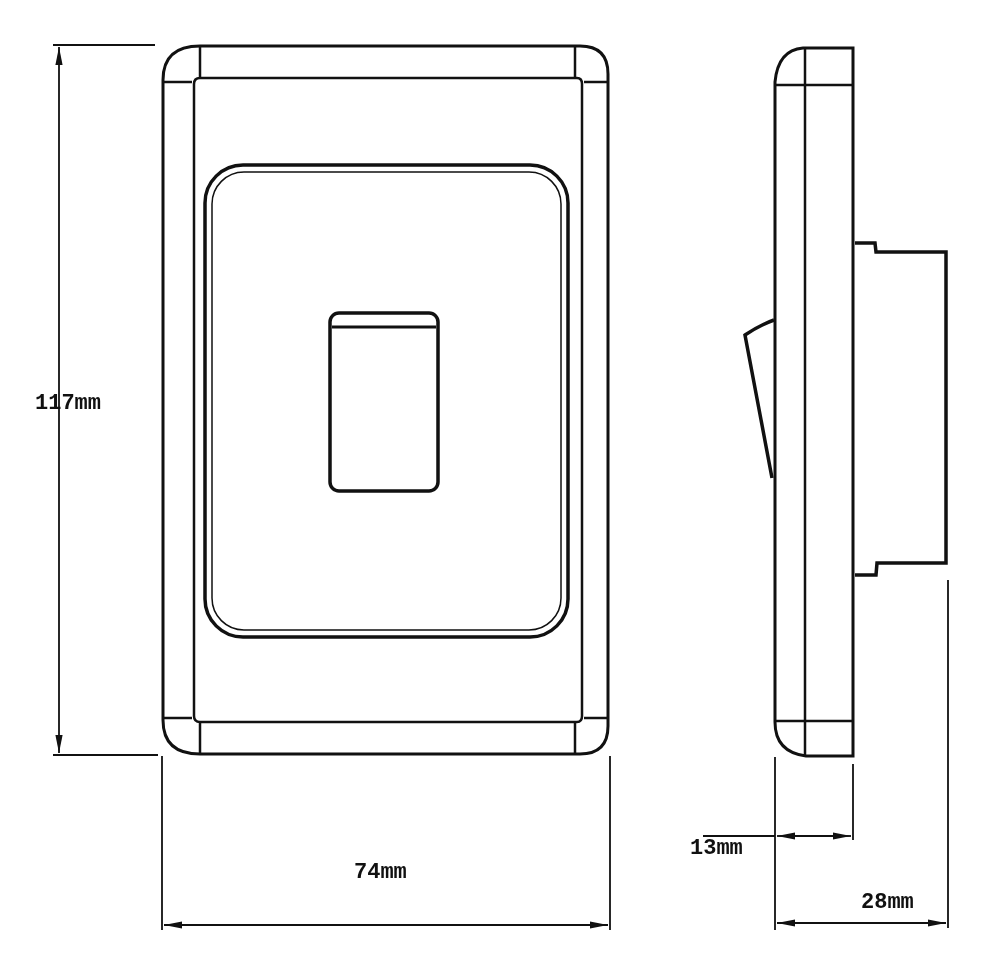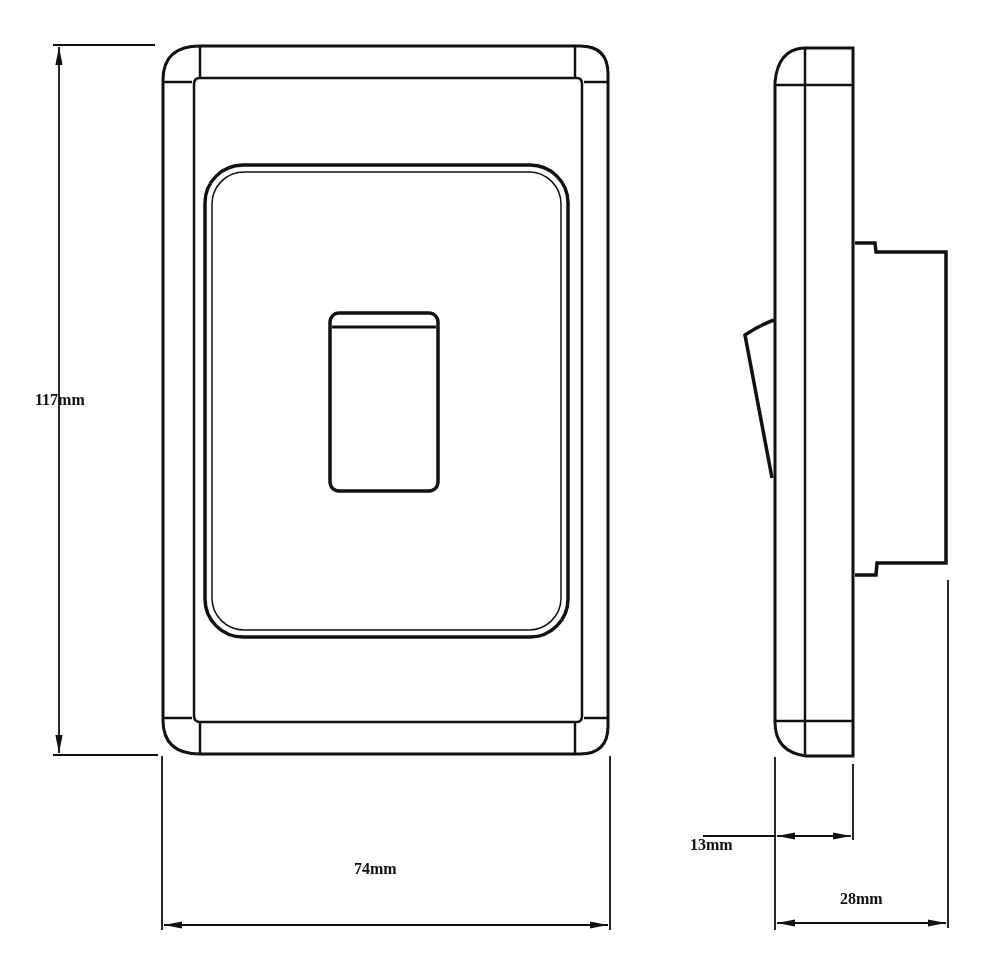--- a/index.html
+++ b/index.html
@@ -1,18 +1,18 @@
 <!DOCTYPE html>
 <html><head>
 <meta charset="utf-8">
 <style>
   html, body { margin: 0; padding: 0; background: #ffffff; }
   body { width: 1000px; height: 960px; position: relative; overflow: hidden; font-family: "DejaVu Sans", sans-serif; }
   svg { position: absolute; left: 0; top: 0; }
-  .dim-label { position: absolute; font-family: Liberation Serif, serif; font-size: 16px; font-weight: bold; color: #111; white-space: nowrap; }
+  .dim-label { position: absolute; font-family: Liberation Mono, monospace; font-size: 22px; font-weight: bold; color: #111; white-space: nowrap; }
 </style>
 </head>
 <body>
 
 <svg width="1000" height="960" viewBox="0 0 1000 960">
   <defs>
     <marker id="arr" viewBox="0 0 10 10" refX="10" refY="5" markerWidth="10" markerHeight="10" orient="auto-start-reverse">
       <path d="M0,3 L10,5 L0,7 z" fill="#111"></path>
     </marker>
   </defs>
@@ -76,13 +76,13 @@
 
   <g stroke="#111" stroke-width="1.8">
     <line x1="948" y1="580" x2="948" y2="928"></line>
     <line x1="777" y1="923" x2="946" y2="923" marker-start="url(#arr)" marker-end="url(#arr)"></line>
   </g>
 </svg>
 
 <div class="dim-label" style="left:35px; top:391px;">117mm</div>
 <div class="dim-label" style="left:354px; top:860px;">74mm</div>
 <div class="dim-label" style="left:690px; top:836px;">13mm</div>
-<div class="dim-label" style="left:840px; top:890px;">28mm</div>
+<div class="dim-label" style="left:861px; top:890px;">28mm</div>
 
 </body></html>

